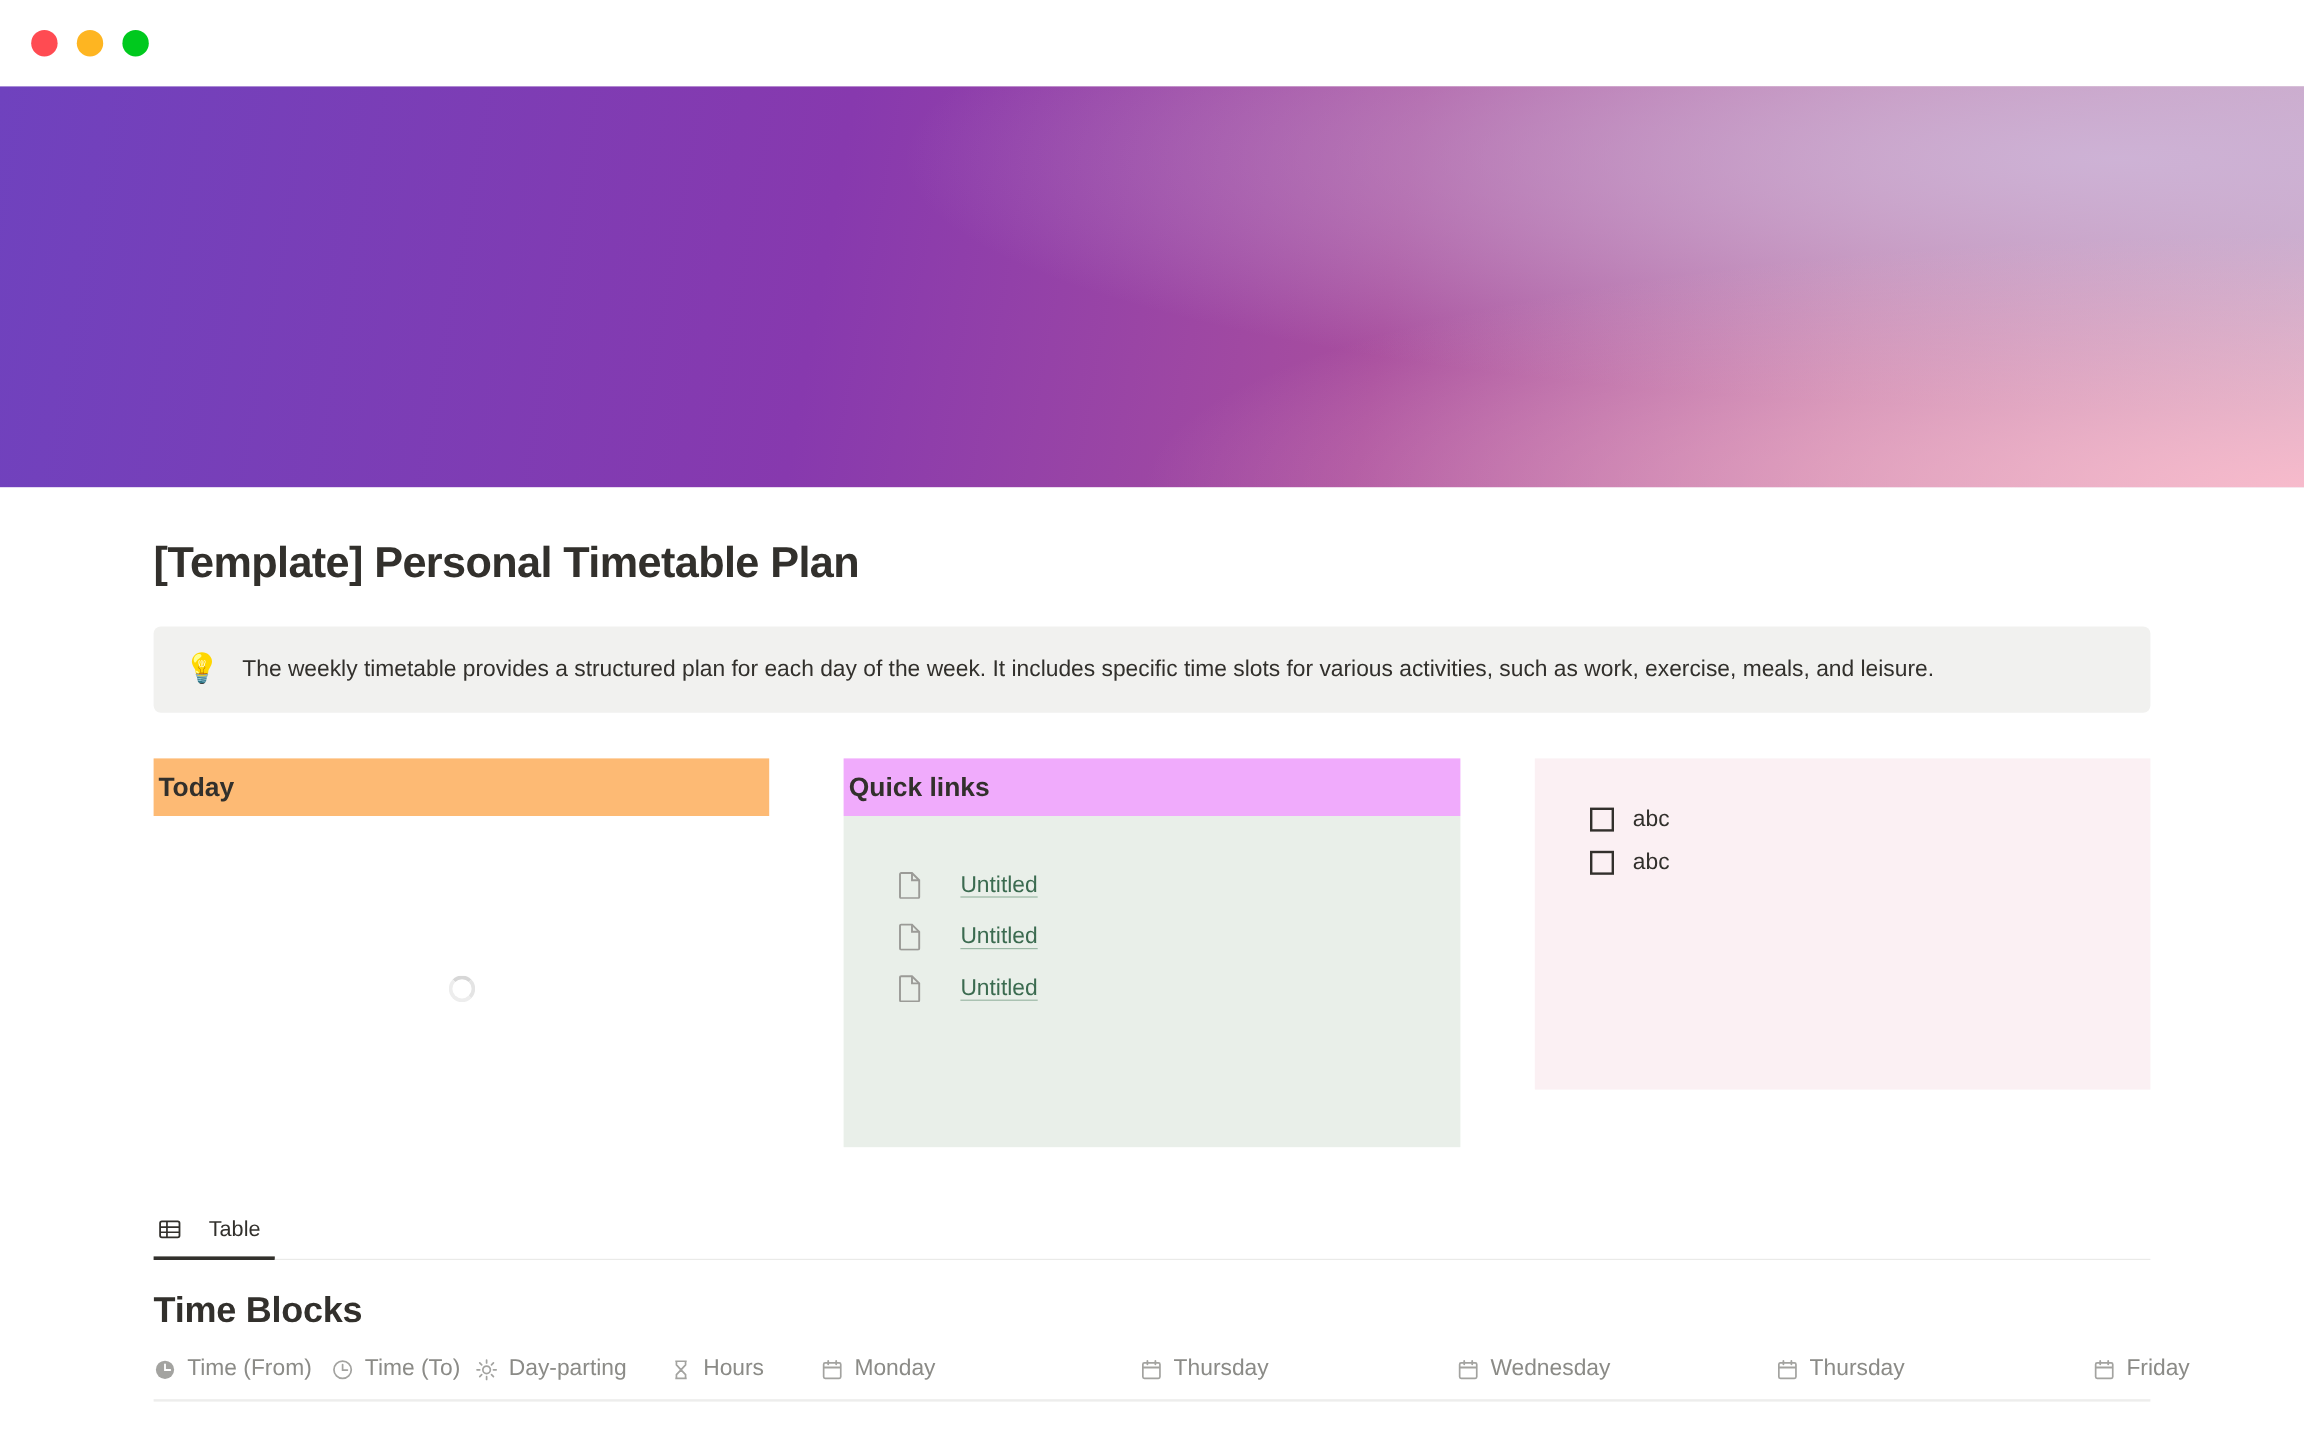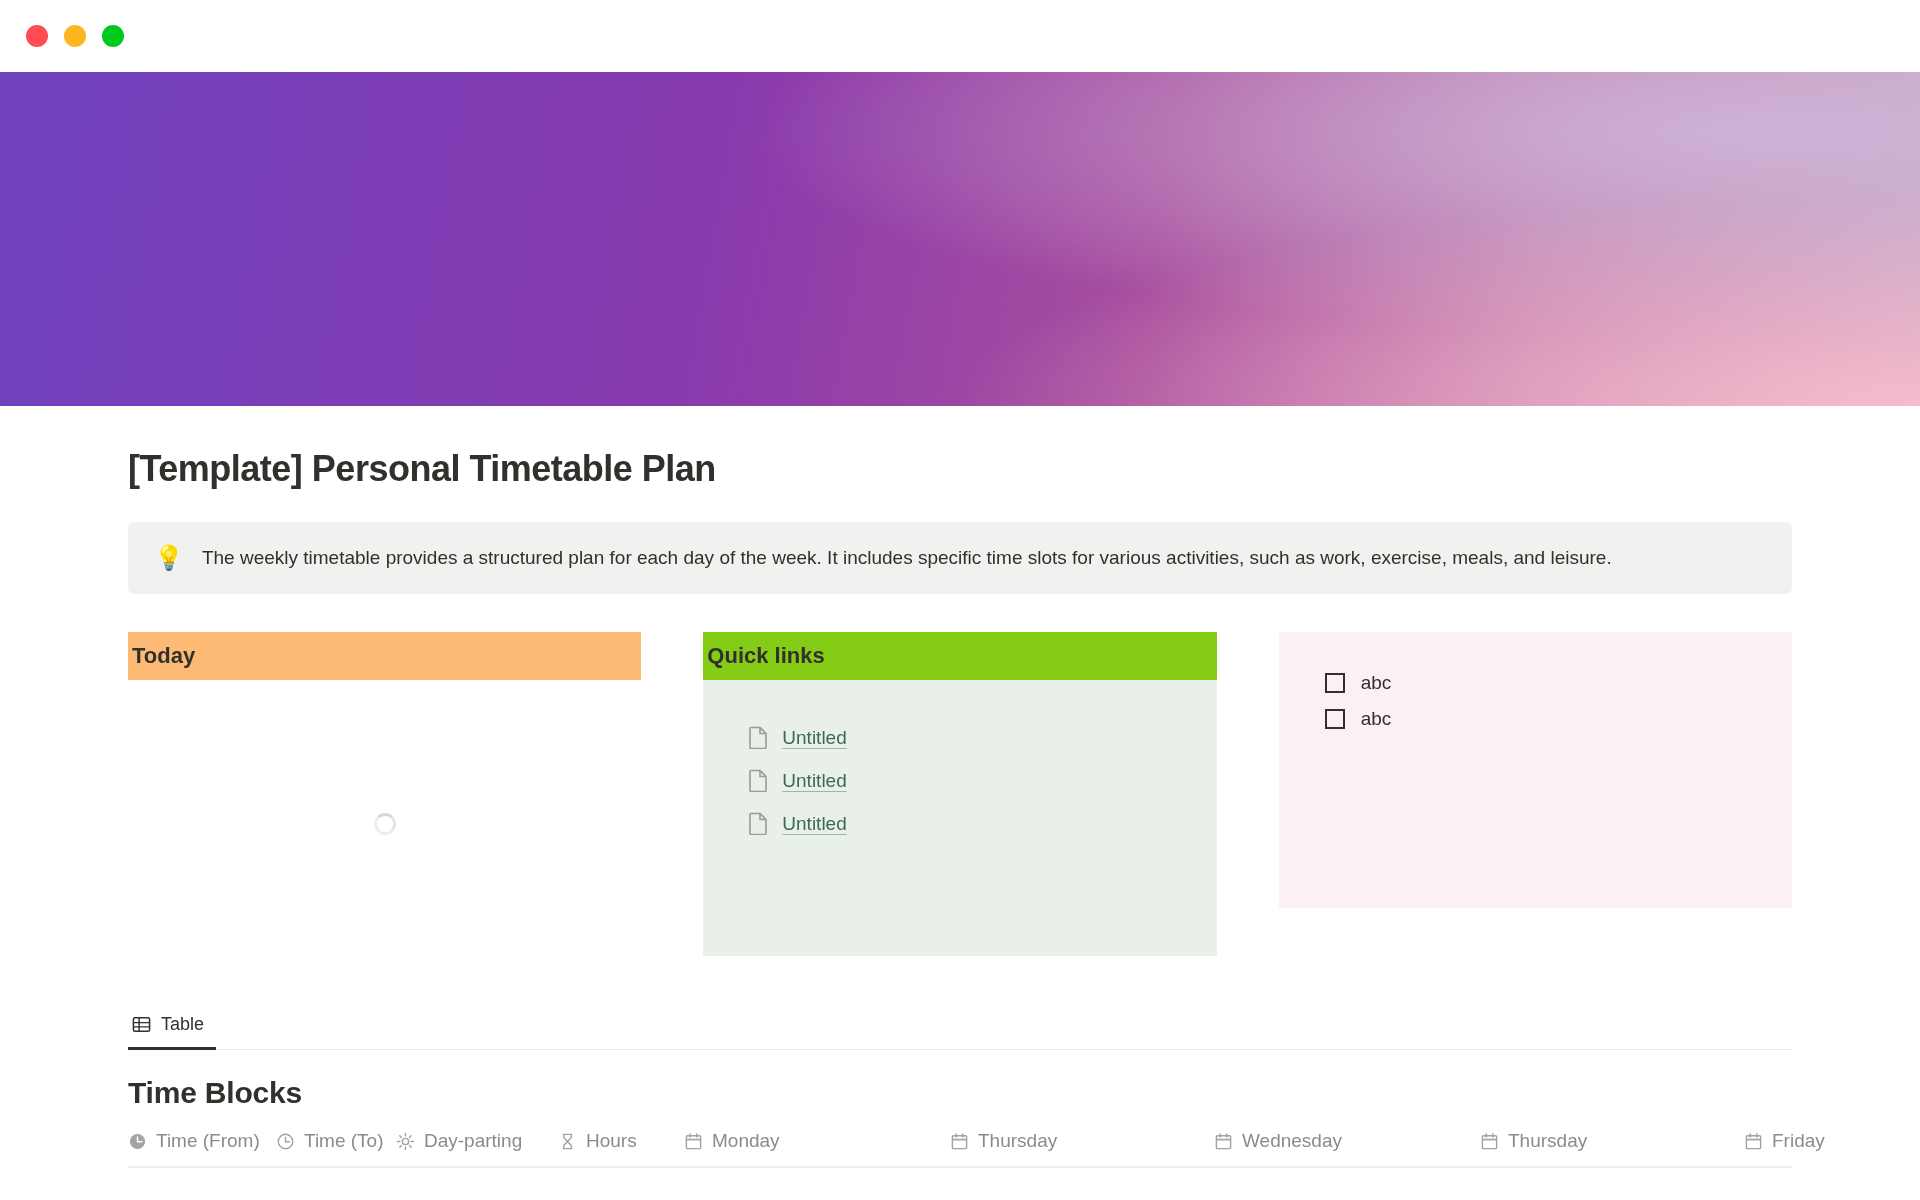--- a/index.html
+++ b/index.html
@@ -70,26 +70,26 @@
   .spinner {
     position: absolute; left: 50%; top: 52%;
     transform: translate(-50%,-50%);
     width: 22px; height: 22px; border-radius: 50%;
     border: 3px solid #EDEDED;
     border-top-color: #D7D7D7;
     border-right-color: #E4E4E4;
   }
 
   
-  .panel-links .panel-header { background: #84cc16; }
+  .panel-links .panel-header { background: #f0abfc; }
   .panel-links .panel-body {
     height: 276px; background: #E9EFE9;
     padding: 46px 0 0 46px;
   }
-  .link-row { display: flex; align-items: center; gap: 14px; margin-bottom: 20px; }
+  .link-row { display: flex; align-items: center; gap: 32px; margin-bottom: 20px; }
   .doc-icon { width: 19px; height: 23px; flex: none; display: block; }
   .link-text {
     font-size: 19px; color: #3B6B50;
     text-decoration: underline; text-underline-offset: 4px;
     text-decoration-color: #9BB7A5;
   }
 
   
   .panel-todo .panel-header { background: #FAEDF1; }
   .panel-todo .panel-body {
@@ -99,21 +99,21 @@
   .todo-row { display: flex; align-items: center; gap: 16px; margin-bottom: 14px; }
   .checkbox {
     width: 20px; height: 20px; flex: none;
     border: 2px solid #32302C; background: transparent;
   }
   .todo-text { font-size: 19px; color: #32302C; }
 
   
   .tabs { margin-top: 52px; display: flex; }
   .tab {
-    display: flex; align-items: center; gap: 10px;
+    display: flex; align-items: center; gap: 23px;
     padding: 6px 12px 12px 4px;
     border-bottom: 3px solid #32302C;
     font-size: 18px; color: #32302C;
   }
   .tab-rule { flex: 1; border-bottom: 1px solid #EAEAE8; }
 
   .db-title {
     font-size: 30px; font-weight: bold; color: #32302C;
     margin-top: 26px; letter-spacing: -0.2px;
   }

